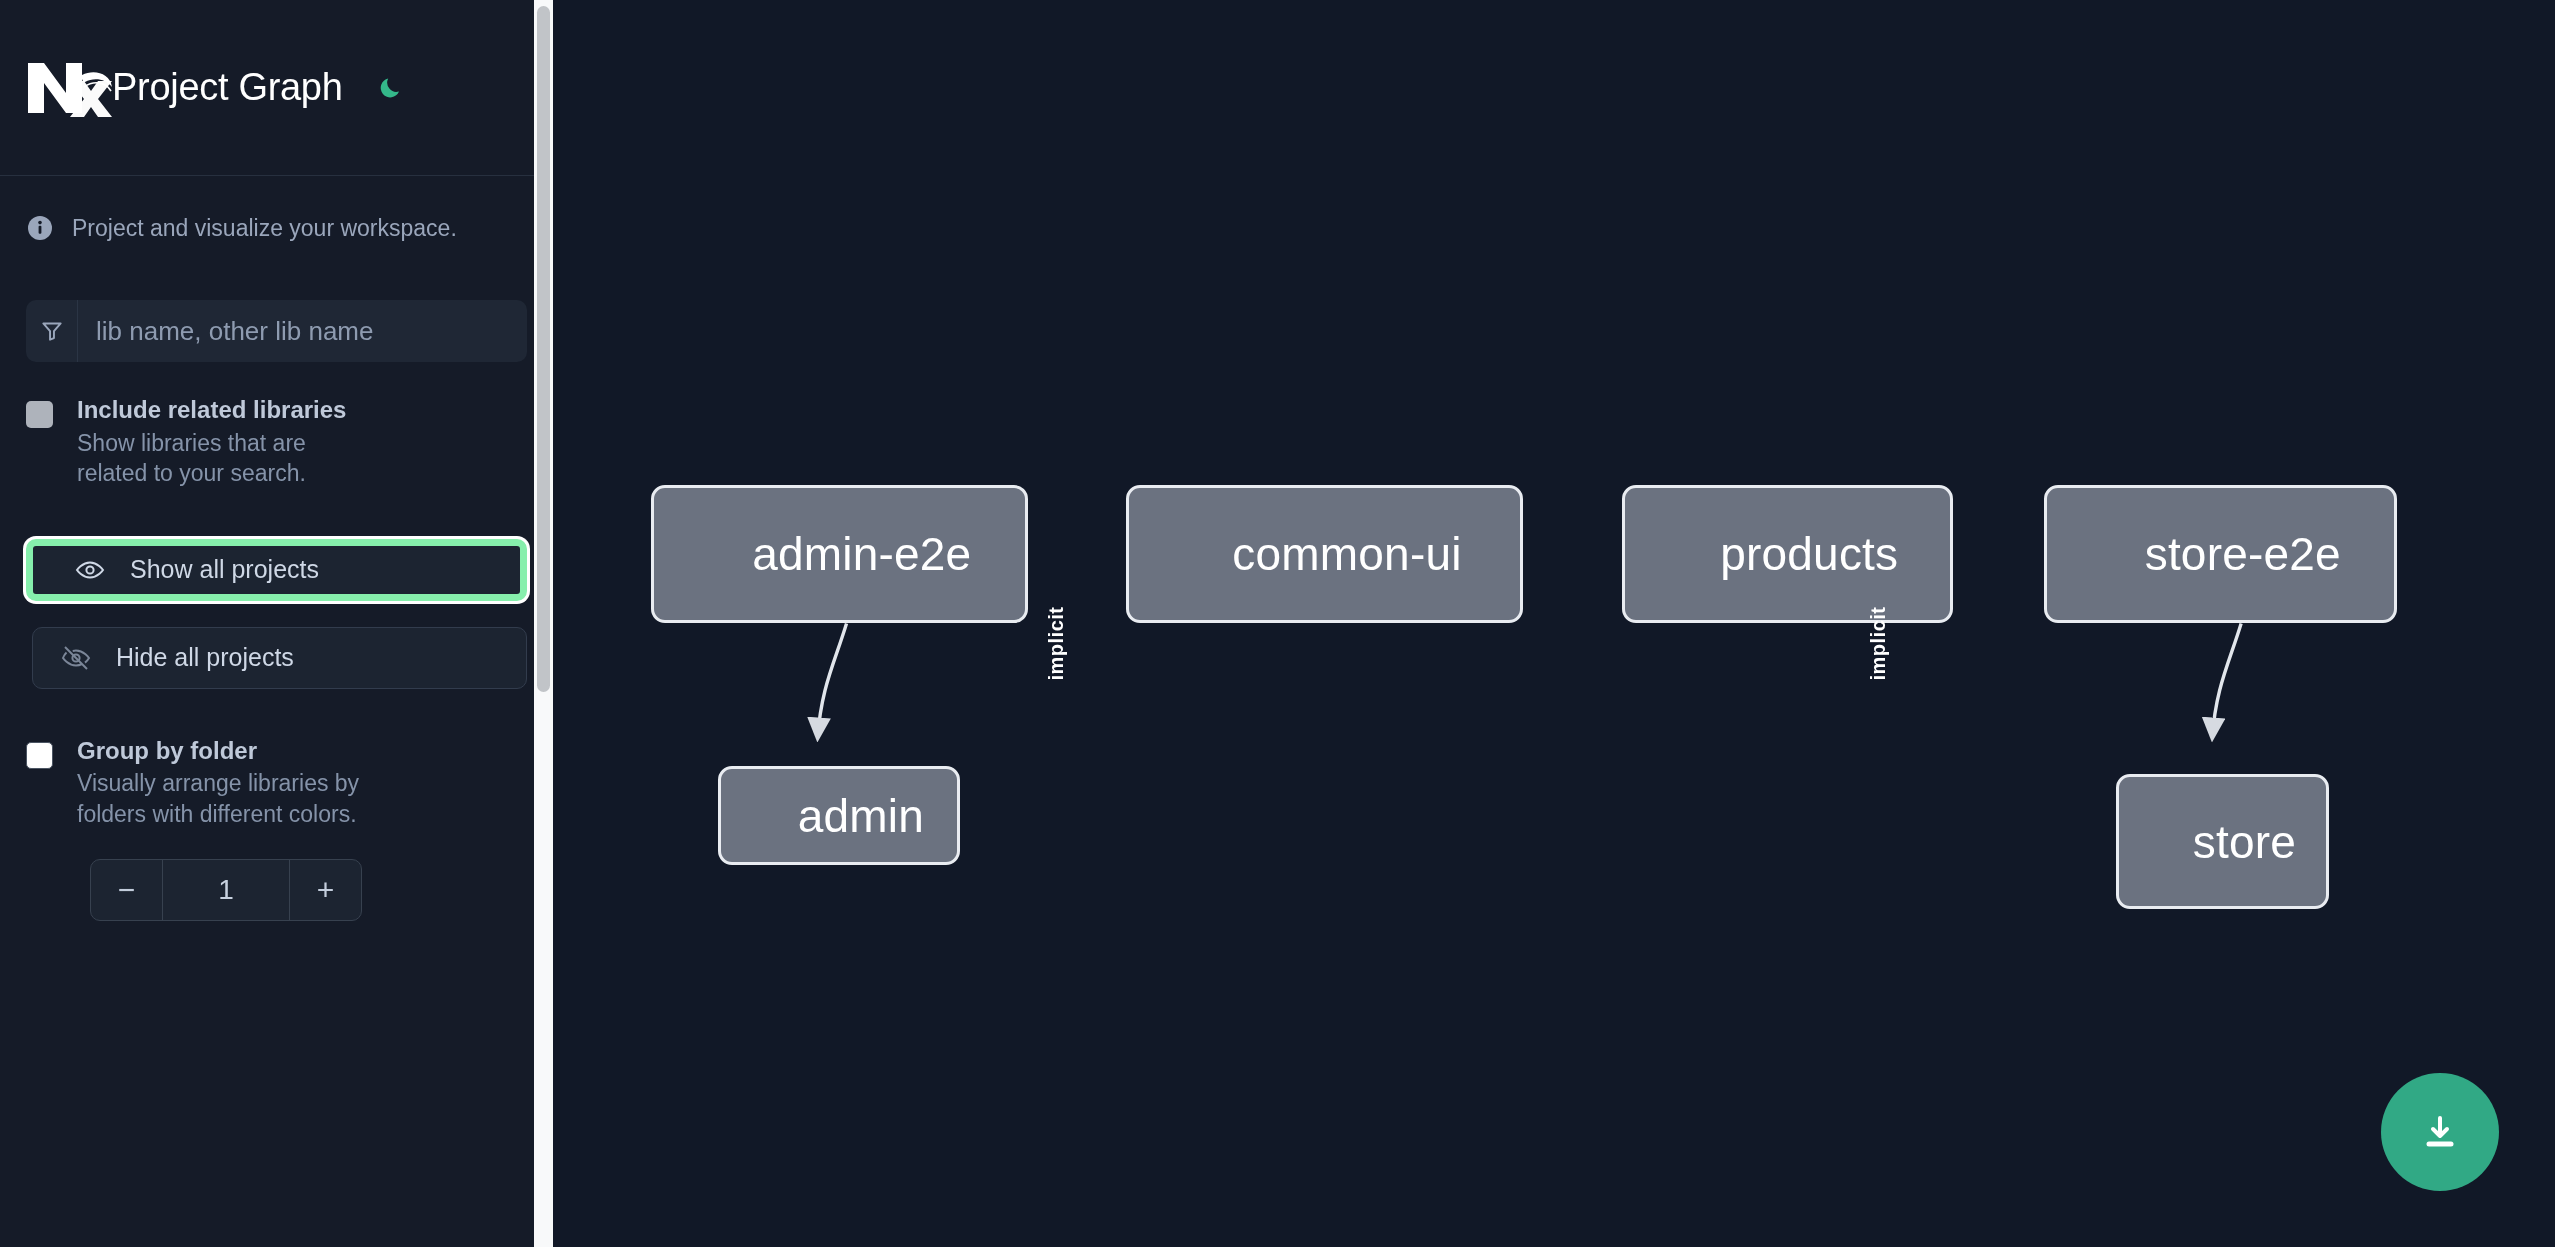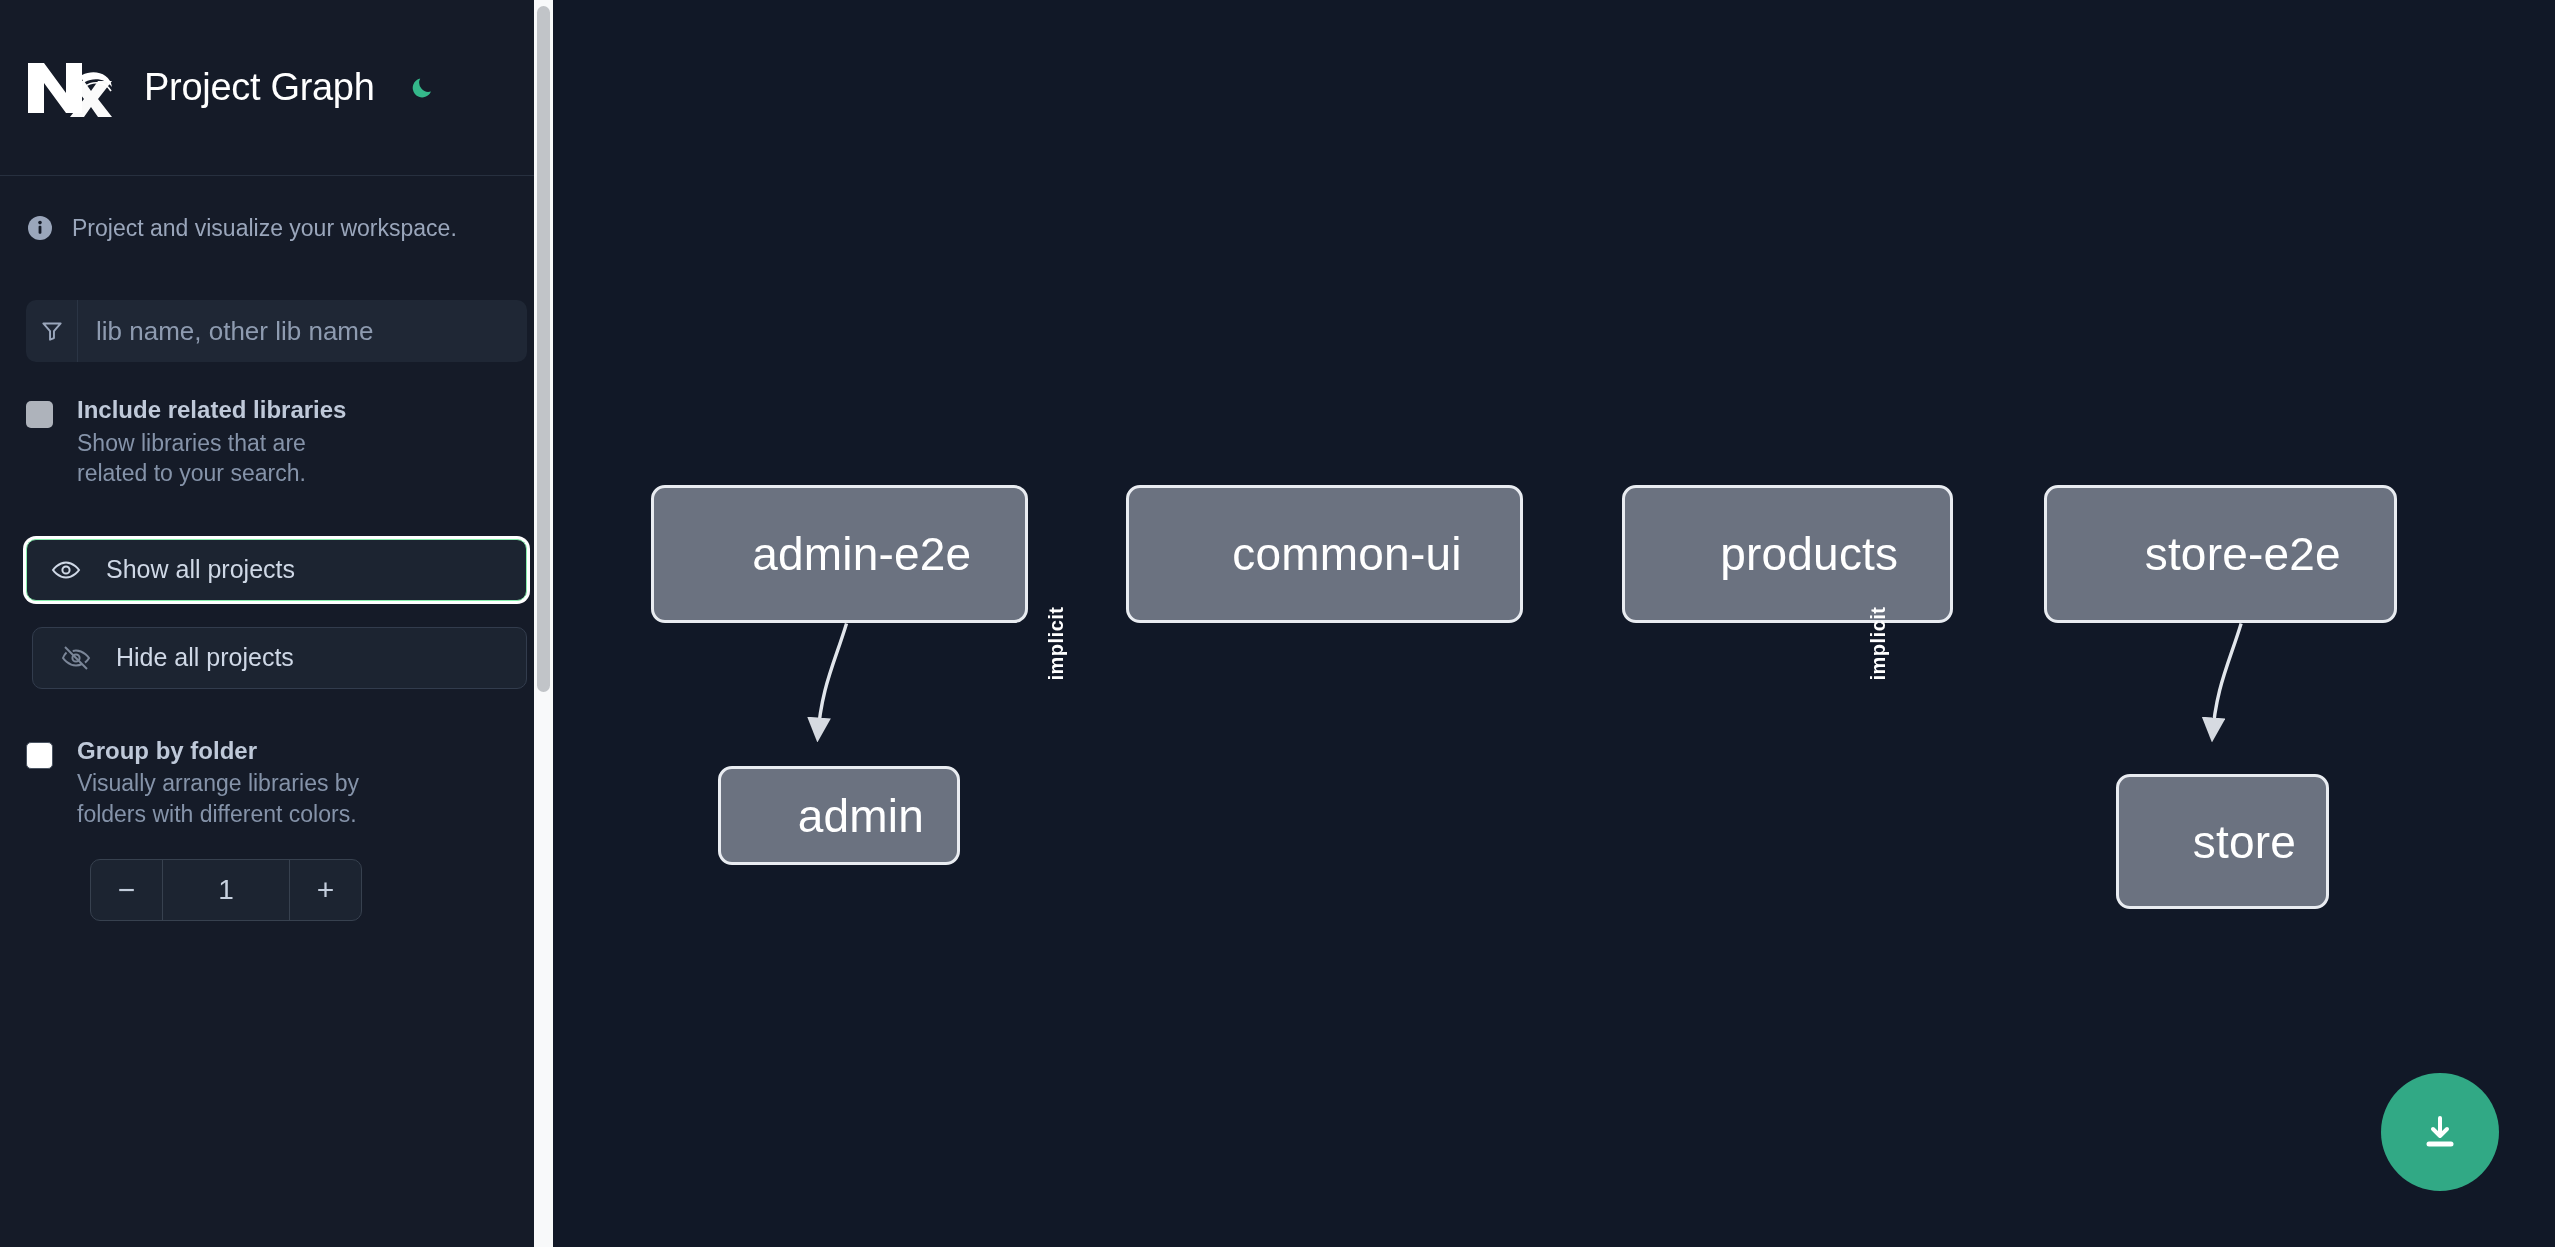--- a/index.html
+++ b/index.html
@@ -22,21 +22,20 @@
   }
 
   .sb-header {
     height:176px;
     display:flex; align-items:center;
     padding-left:26px;
     border-bottom:1px solid #27303f;
   }
   .nx-logo { width:86px; height:62px; flex:0 0 86px; }
   .app-title {
-    margin-left:32px;
     color:#ffffff;
     font-size:38px;
     font-weight:400;
     letter-spacing:-0.3px;
     white-space:nowrap;
   }
   .moon-btn {
     margin-left:28px; width:40px; height:40px;
     display:flex; align-items:center; justify-content:center;
     cursor:pointer;
@@ -98,23 +97,23 @@
     background:#1c2431;
     border:1px solid #323c4d;
     border-radius:10px;
     color:#cfd8e6;
     font-size:25px;
     cursor:pointer;
     padding-left:28px;
     gap:22px;
   }
   .btn.focused {
-    border:1px solid #86efac;
+    border:7px solid #86efac;
     box-shadow:0 0 0 3px #ffffff;
-    padding-left:24px;
+    padding-left:42px;
   }
   .btn-showall { margin-top:50px; }
   .btn-hideall { margin-top:26px;margin-left:32px; }
   .btn-icon { width:33px; height:33px; flex:0 0 33px; display:flex; align-items:center; }
 
   
   .stepper {
     margin:30px 26px 0 90px;
     width:272px; height:62px;
     display:flex;

